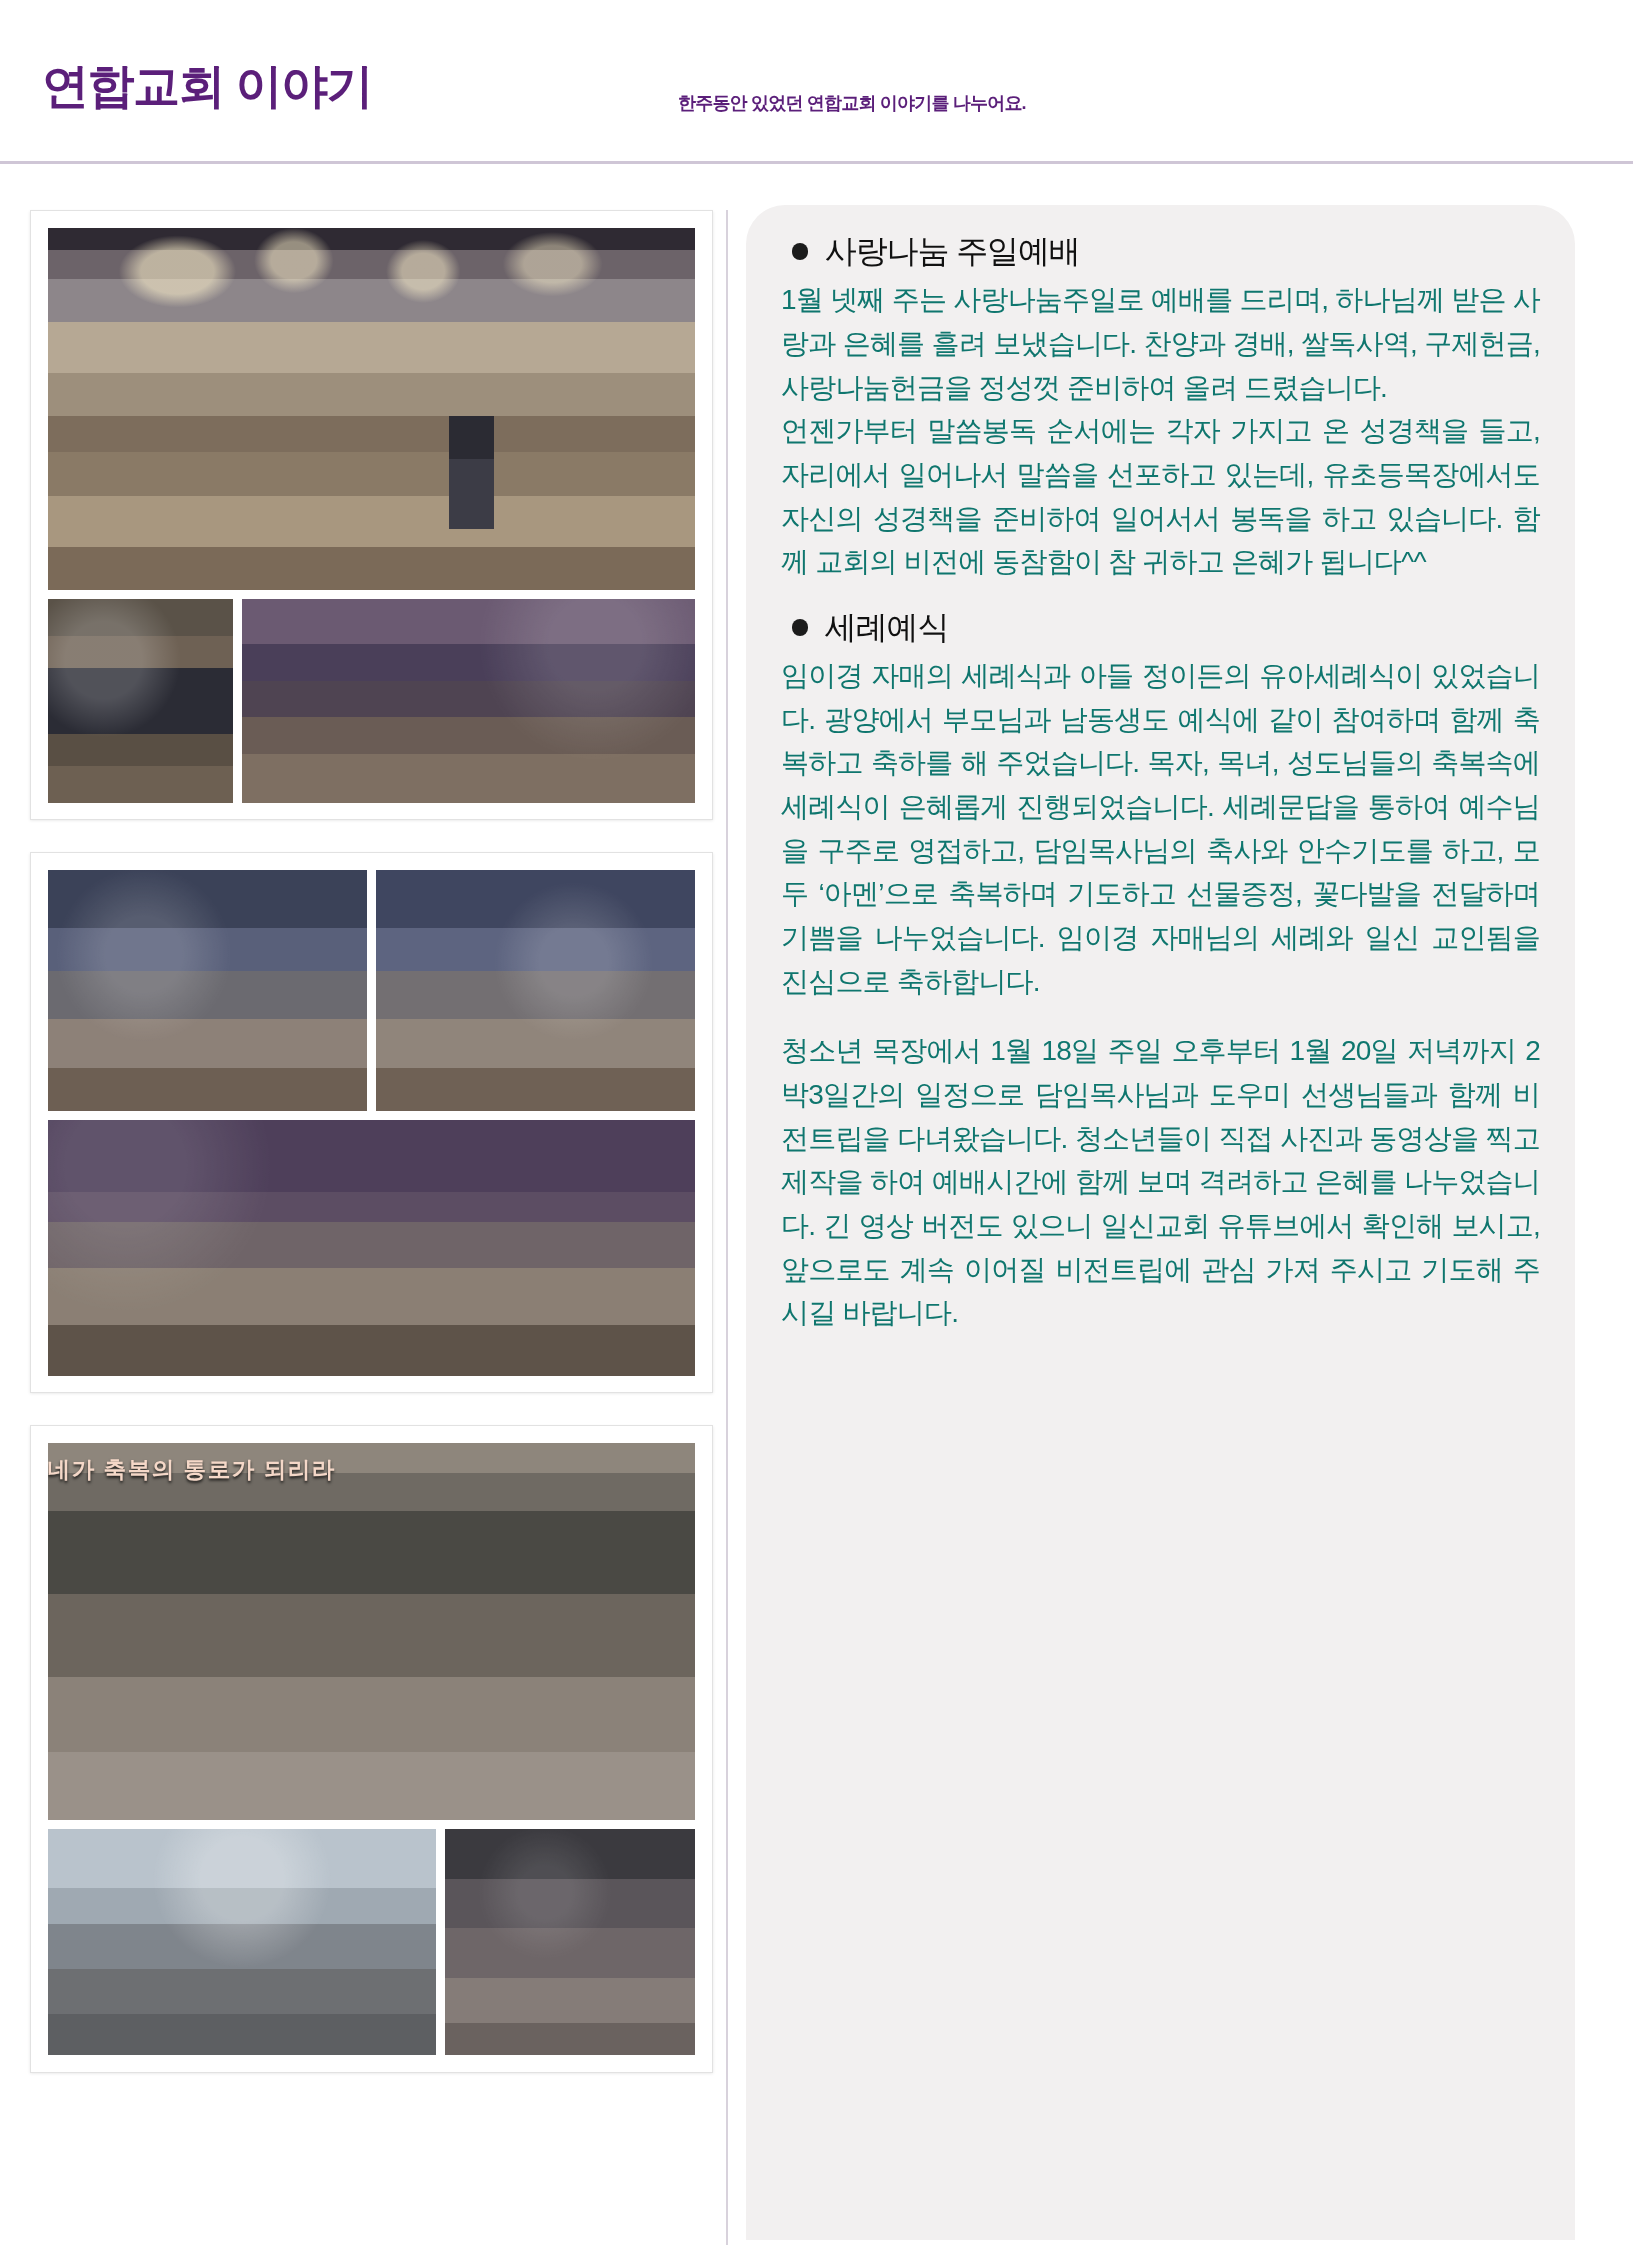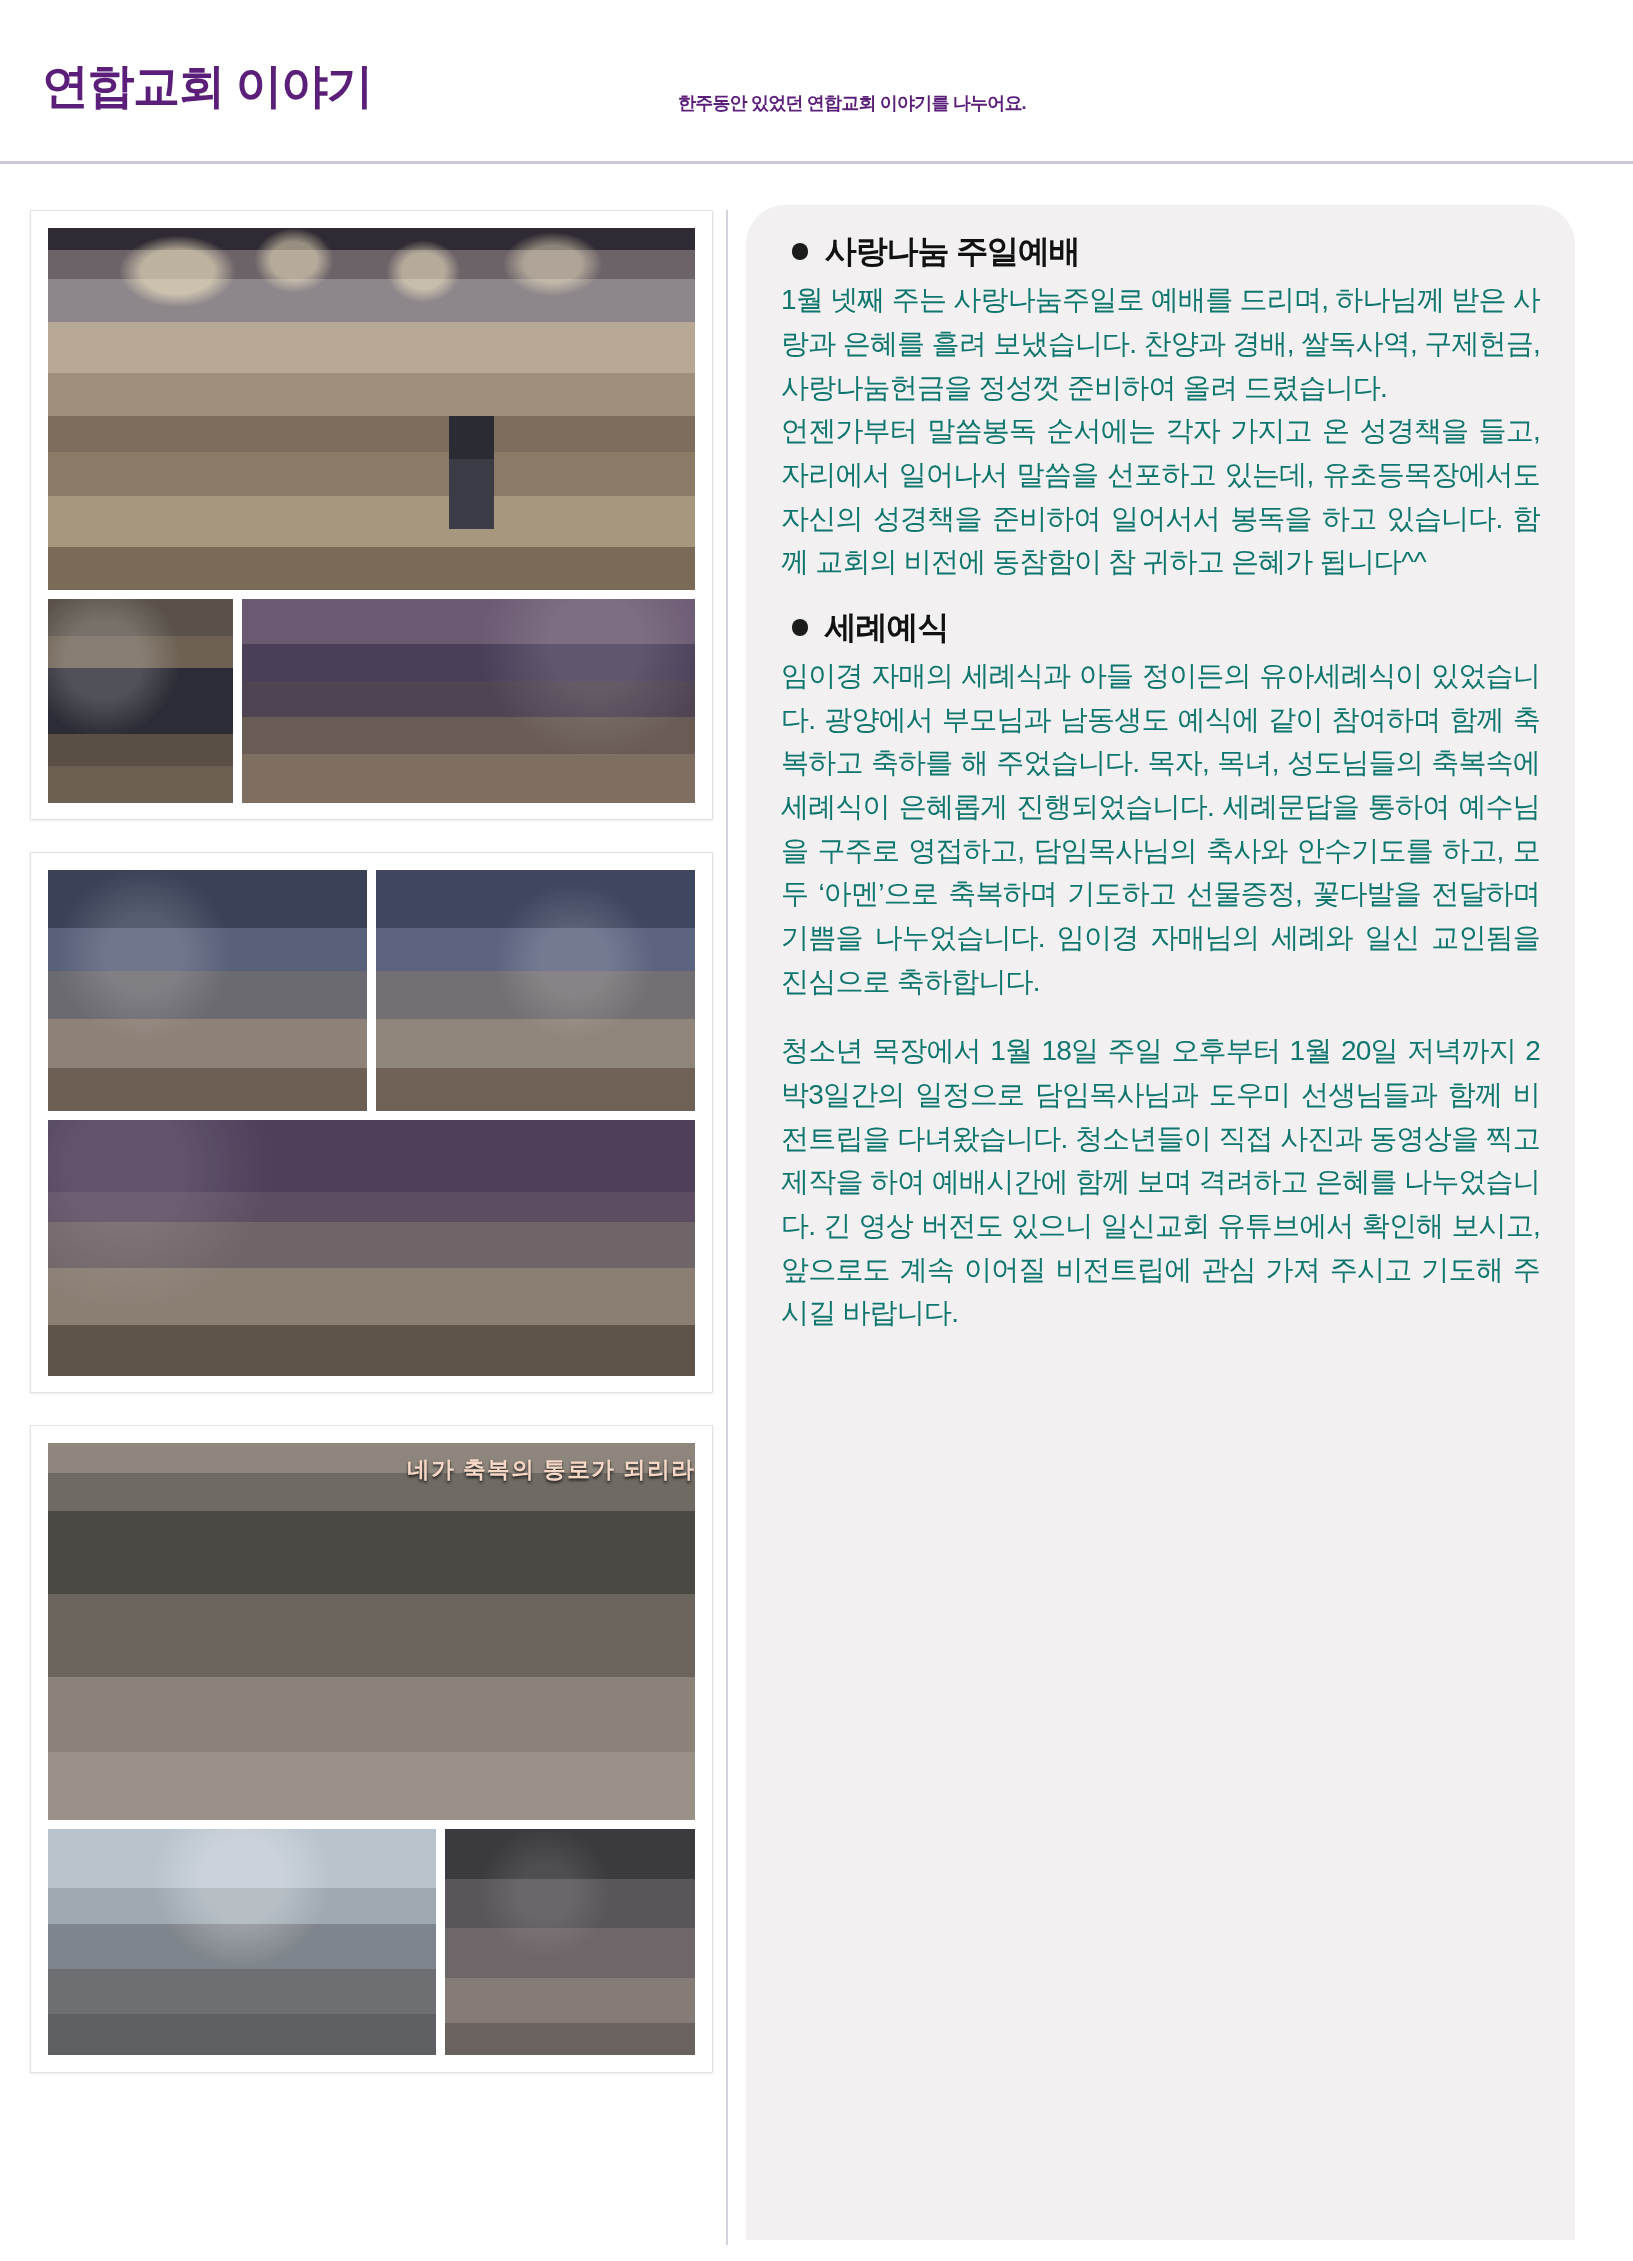--- a/index.html
+++ b/index.html
@@ -197,21 +197,21 @@
         #5a555a 22% 44%,
         #6e6668 44% 66%,
         #857c78 66% 86%,
         #6a625f 86% 100%);
   }
   .photo-caption {
     position: absolute;
     left: 0;
     top: 0;
     width: 100%;
-    text-align: right;
+    text-align: left;
     color: #f5d8c8;
     font-size: 22.6px;
     font-weight: 800;
     letter-spacing: 1.5px;
     padding-top: 10.6px;
     text-shadow: 0 1.5px 3px rgba(0,0,0,0.8);
     box-sizing: border-box;
   }
 
   
@@ -236,21 +236,21 @@
   .bullet-dot {
     width: 16.6px;
     height: 16.6px;
     border-radius: 50%;
     background: #1c1c1c;
     flex: none;
     margin-left: 10.6px;
   }
   .article-title {
     font-size: 32px;
-    font-weight: 700;
+    font-weight: 400;
     color: #111;
     letter-spacing: -1.1px;
     line-height: 1.1;
   }
   .article-body {
     font-size: 28px;
     line-height: 1.56;
     color: #0f766e;
     letter-spacing: -0.8px;
     text-align: justify;

